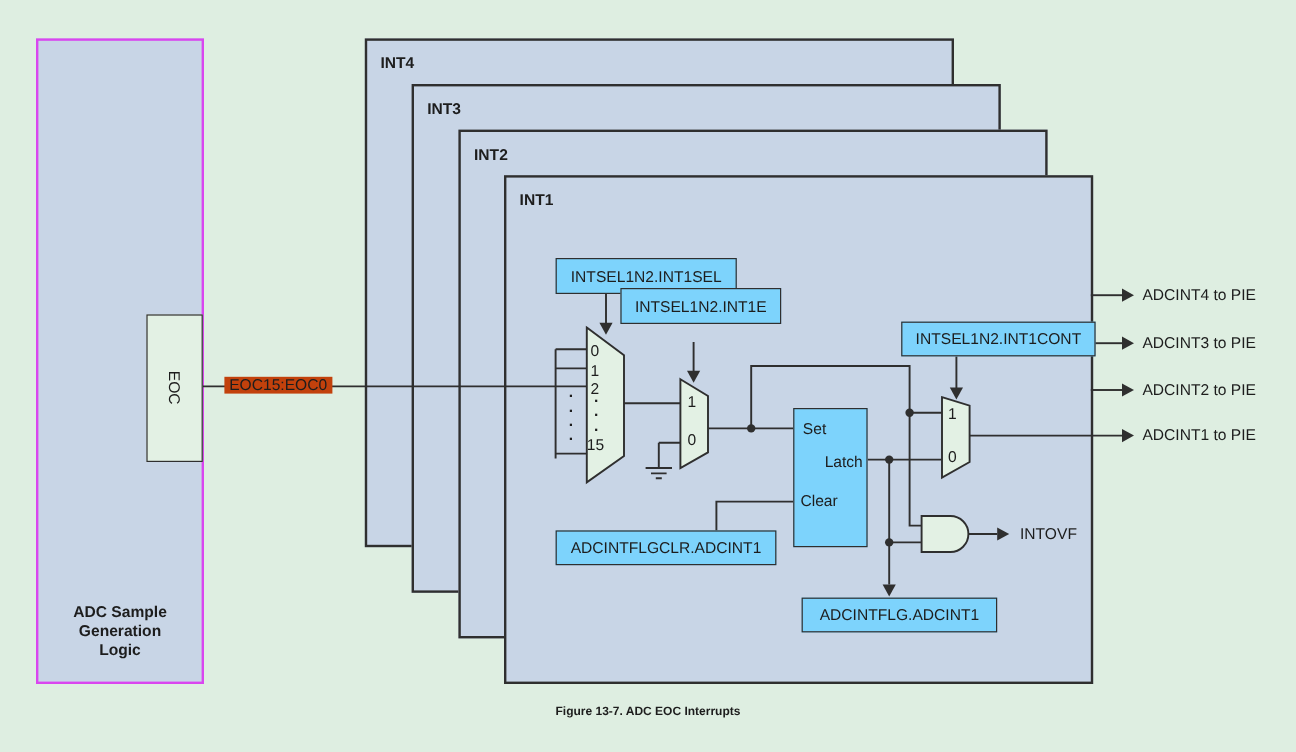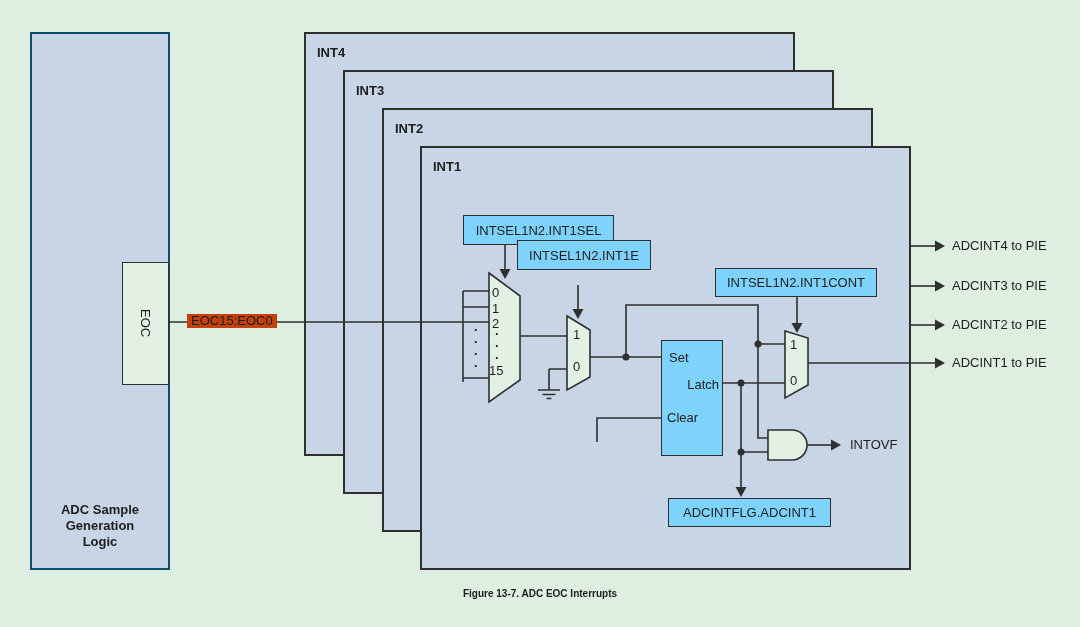--- a/index.html
+++ b/index.html
@@ -10,21 +10,21 @@
     color:#1d1d1d;
   }
   .abs{position:absolute;}
   .panel{
     position:absolute;width:491px;height:424px;box-sizing:border-box;
     background:#c8d5e6;border:2px solid #2f2f2f;
   }
   .panel-label{position:absolute;left:11px;top:11px;font-weight:bold;font-size:13px;}
   #leftbox{
     position:absolute;left:30px;top:32px;width:140px;height:538px;box-sizing:border-box;
-    background:#c8d5e6;border:2px solid #0c4a6e;z-index:1;
+    background:#c8d5e6;border:2px solid #d946ef;z-index:1;
   }
   #adc-title{
     position:absolute;left:0;right:0;top:468px;text-align:center;
     font-weight:bold;font-size:13px;line-height:16px;white-space:pre-line;
   }
   #eocbox{
     position:absolute;left:122px;top:262px;width:47px;height:123px;box-sizing:border-box;
     background:#e3f1e4;border:1.5px solid #2f2f2f;z-index:6;
     display:flex;align-items:center;justify-content:center;
   }
@@ -127,22 +127,25 @@
   <div id="eocbox">
     <span class="vert-text">EOC</span>
   </div>
 
   <div class="gbox" style="left:463px;top:215px;width:151px;height:30px;">
     <span>INTSEL1N2.INT1SEL</span>
   </div>
   <div class="gbox" style="left:517px;top:240px;width:134px;height:30px;">
     <span>INTSEL1N2.INT1E</span>
   </div>
-  <div class="gbox" style="left:715px;top:268px;width:162px;height:29px;">
+  <div class="gbox" style="left:751px;top:268px;width:162px;height:29px;">
     <span>INTSEL1N2.INT1CONT</span>
+  </div>
+  <div class="gbox" style="left:463px;top:442px;width:184px;height:29px;">
+    <span>ADCINTFLGCLR.ADCINT1</span>
   </div>
   <div class="gbox" style="left:668px;top:498px;width:163px;height:29px;">
     <span>ADCINTFLG.ADCINT1</span>
   </div>
 
   <div class="gbox" style="left:661px;top:340px;width:62px;height:116px;display:block;">
     <span class="abs" style="left:7px;top:9px;">Set</span>
     <span class="abs" style="right:3px;top:36px;">Latch</span>
     <span class="abs" style="left:5px;top:69px;">Clear</span>
   </div>

